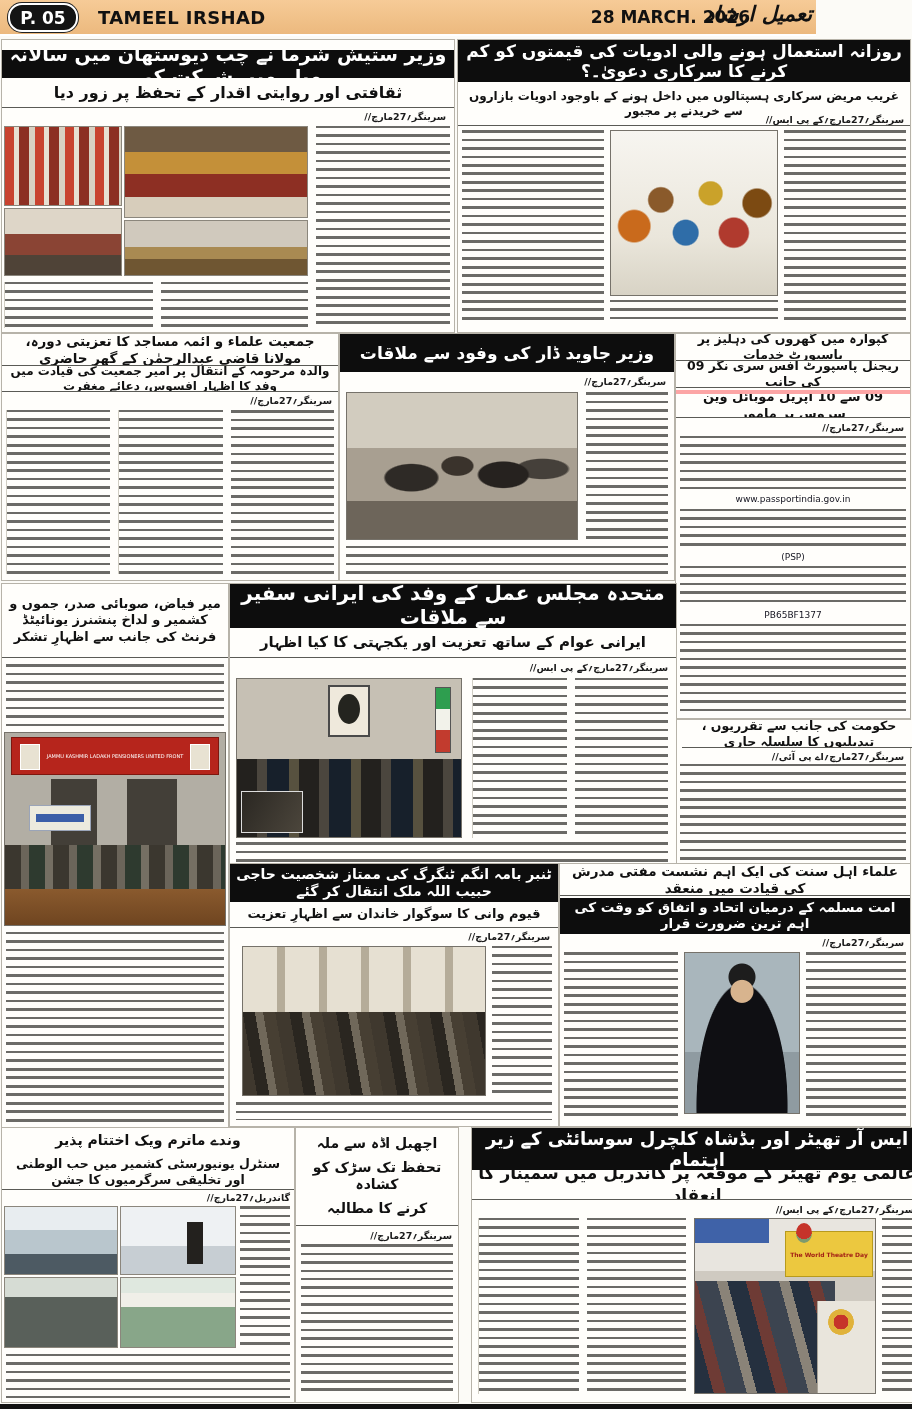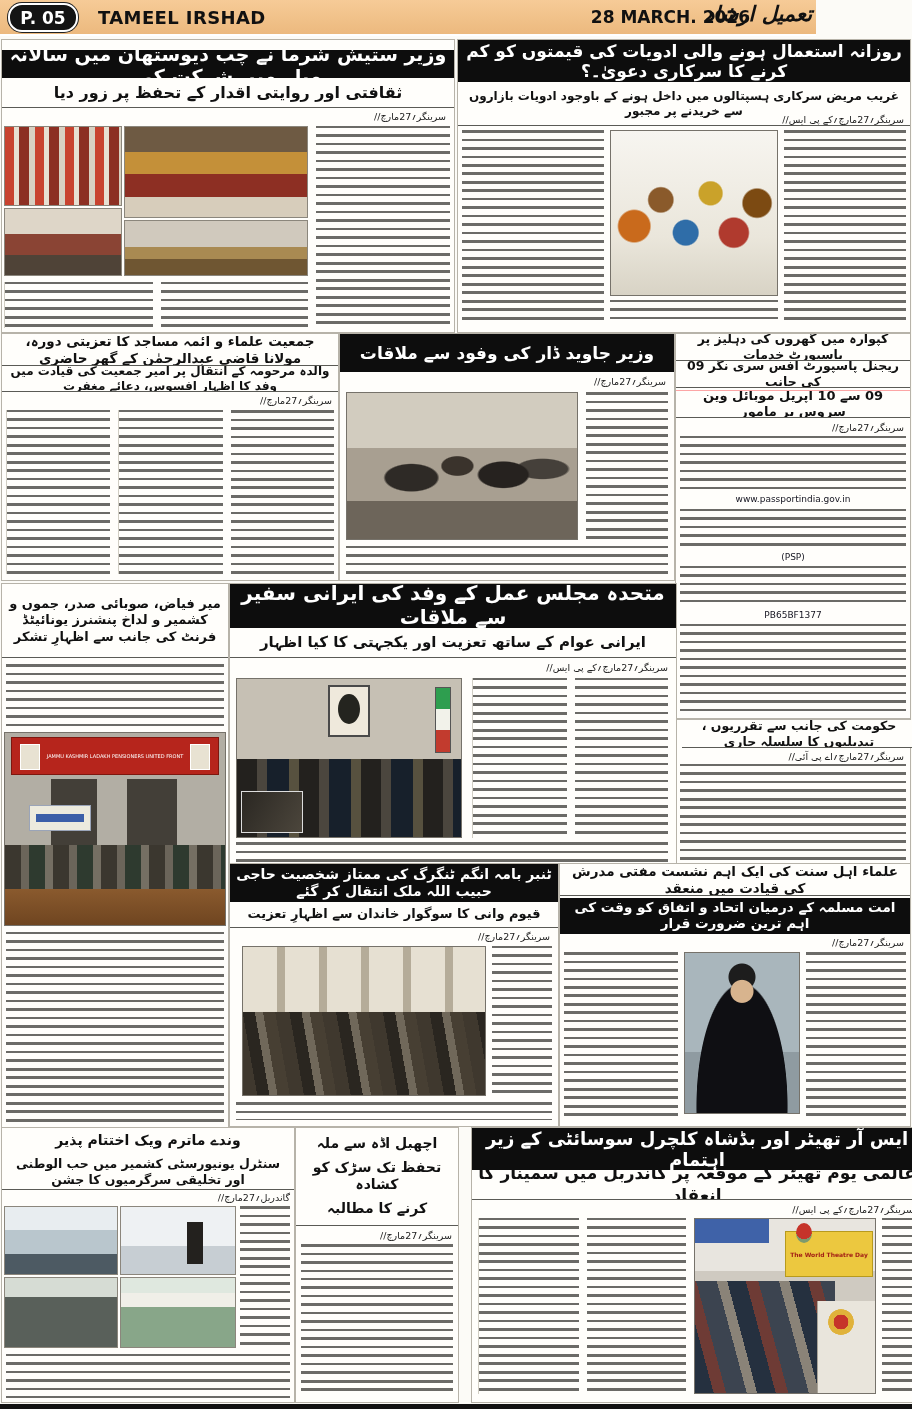--- a/index.html
+++ b/index.html
@@ -13,21 +13,21 @@
   .pname{position:absolute;left:98px;top:7px;font-weight:700;font-size:18px;letter-spacing:.4px}
   .pdate{position:absolute;right:66px;top:7px;font-weight:700;font-size:17px}
   .plogo{position:absolute;right:4px;top:2px;font-weight:700;font-size:21px;direction:rtl;font-style:italic}
 
   
   .art{position:absolute;background:#fffefb;outline:1px solid #b7b3a9}
   .bar{position:absolute;background:#0d0d0d;color:#fff;font-weight:700;text-align:center;direction:rtl;
        display:flex;align-items:center;justify-content:center;line-height:1.18;padding:0 6px;overflow:hidden}
   .whead{position:absolute;color:#111;font-weight:700;text-align:center;direction:rtl;
          display:flex;align-items:center;justify-content:center;border-bottom:1px solid #5a5a55;line-height:1.25;padding:0 5px;overflow:hidden;background:#fffefb}
-  .by{position:absolute;font-size:9.5px;font-weight:400;direction:rtl;white-space:nowrap;color:#1a1a1a}
+  .by{position:absolute;font-size:9.5px;font-weight:700;direction:rtl;white-space:nowrap;color:#1a1a1a}
   .txt{position:absolute;background-image:repeating-linear-gradient(to bottom,#4b4a46 0px,#4b4a46 2.5px,rgba(0,0,0,0) 2.5px,rgba(0,0,0,0) 8.5px);opacity:.82}
   .cols{position:absolute;display:flex;direction:rtl;gap:8px}
   .cols>.c{flex:1;position:relative;background-image:repeating-linear-gradient(to bottom,#4b4a46 0px,#4b4a46 2.5px,rgba(0,0,0,0) 2.5px,rgba(0,0,0,0) 8.5px);opacity:.82}
   .cols>.c+.c{border-left:1px solid #c8c4b9}
   .tiny{position:absolute;font-size:9px;font-weight:400;text-align:center;color:#13131f;background:#fffefb}
 
   .photo{position:absolute;border:1px solid #76726a;overflow:hidden;background:#cfcac0}
   .tile{position:absolute;border:1px solid #8b867c;overflow:hidden}
 
   
@@ -158,21 +158,21 @@
   <div class="bar" style="left:0;top:0;width:334px;height:38px;font-size:17px">وزیر جاوید ڈار کی وفود سے ملاقات</div>
   <div class="by" style="right:8px;top:42px">سرینگر؍27مارچ//</div>
   <div class="photo p-office" style="left:6px;top:58px;width:232px;height:148px"></div>
   <div class="txt" style="left:246px;top:58px;width:82px;height:148px"></div>
   <div class="txt" style="left:6px;top:212px;width:322px;height:28px"></div>
 </section>
 
 <section class="art" style="left:676px;top:334px;width:234px;height:384px">
   <div class="whead" style="left:0;top:0;width:234px;height:27px;font-size:12.5px">کپوارہ میں گھروں کی دہلیز پر پاسپورٹ خدمات</div>
   <div class="whead" style="left:0;top:27px;width:234px;height:27px;font-size:12.5px">ریجنل پاسپورٹ آفس سری نگر 09 کی جانب</div>
-  <div class="whead" style="left:0;top:56px;width:234px;height:28px;font-size:13px;border-top:1px solid #fca5a5">09 سے 10 اپریل موبائل وین سروس پر مامور</div>
+  <div class="whead" style="left:0;top:56px;width:234px;height:28px;font-size:13px;border-top:4px solid #fca5a5">09 سے 10 اپریل موبائل وین سروس پر مامور</div>
   <div class="by" style="right:6px;top:88px">سرینگر؍27مارچ//</div>
   <div class="txt" style="left:4px;top:102px;width:226px;height:56px"></div>
   <div class="tiny" style="left:4px;top:160px;width:226px;height:12px">www.passportindia.gov.in</div>
   <div class="txt" style="left:4px;top:175px;width:226px;height:42px"></div>
   <div class="tiny" style="left:4px;top:218px;width:226px;height:12px">(PSP)</div>
   <div class="txt" style="left:4px;top:232px;width:226px;height:42px"></div>
   <div class="tiny" style="left:4px;top:276px;width:226px;height:12px">PB65BF1377</div>
   <div class="txt" style="left:4px;top:290px;width:226px;height:88px"></div>
 </section>
 

